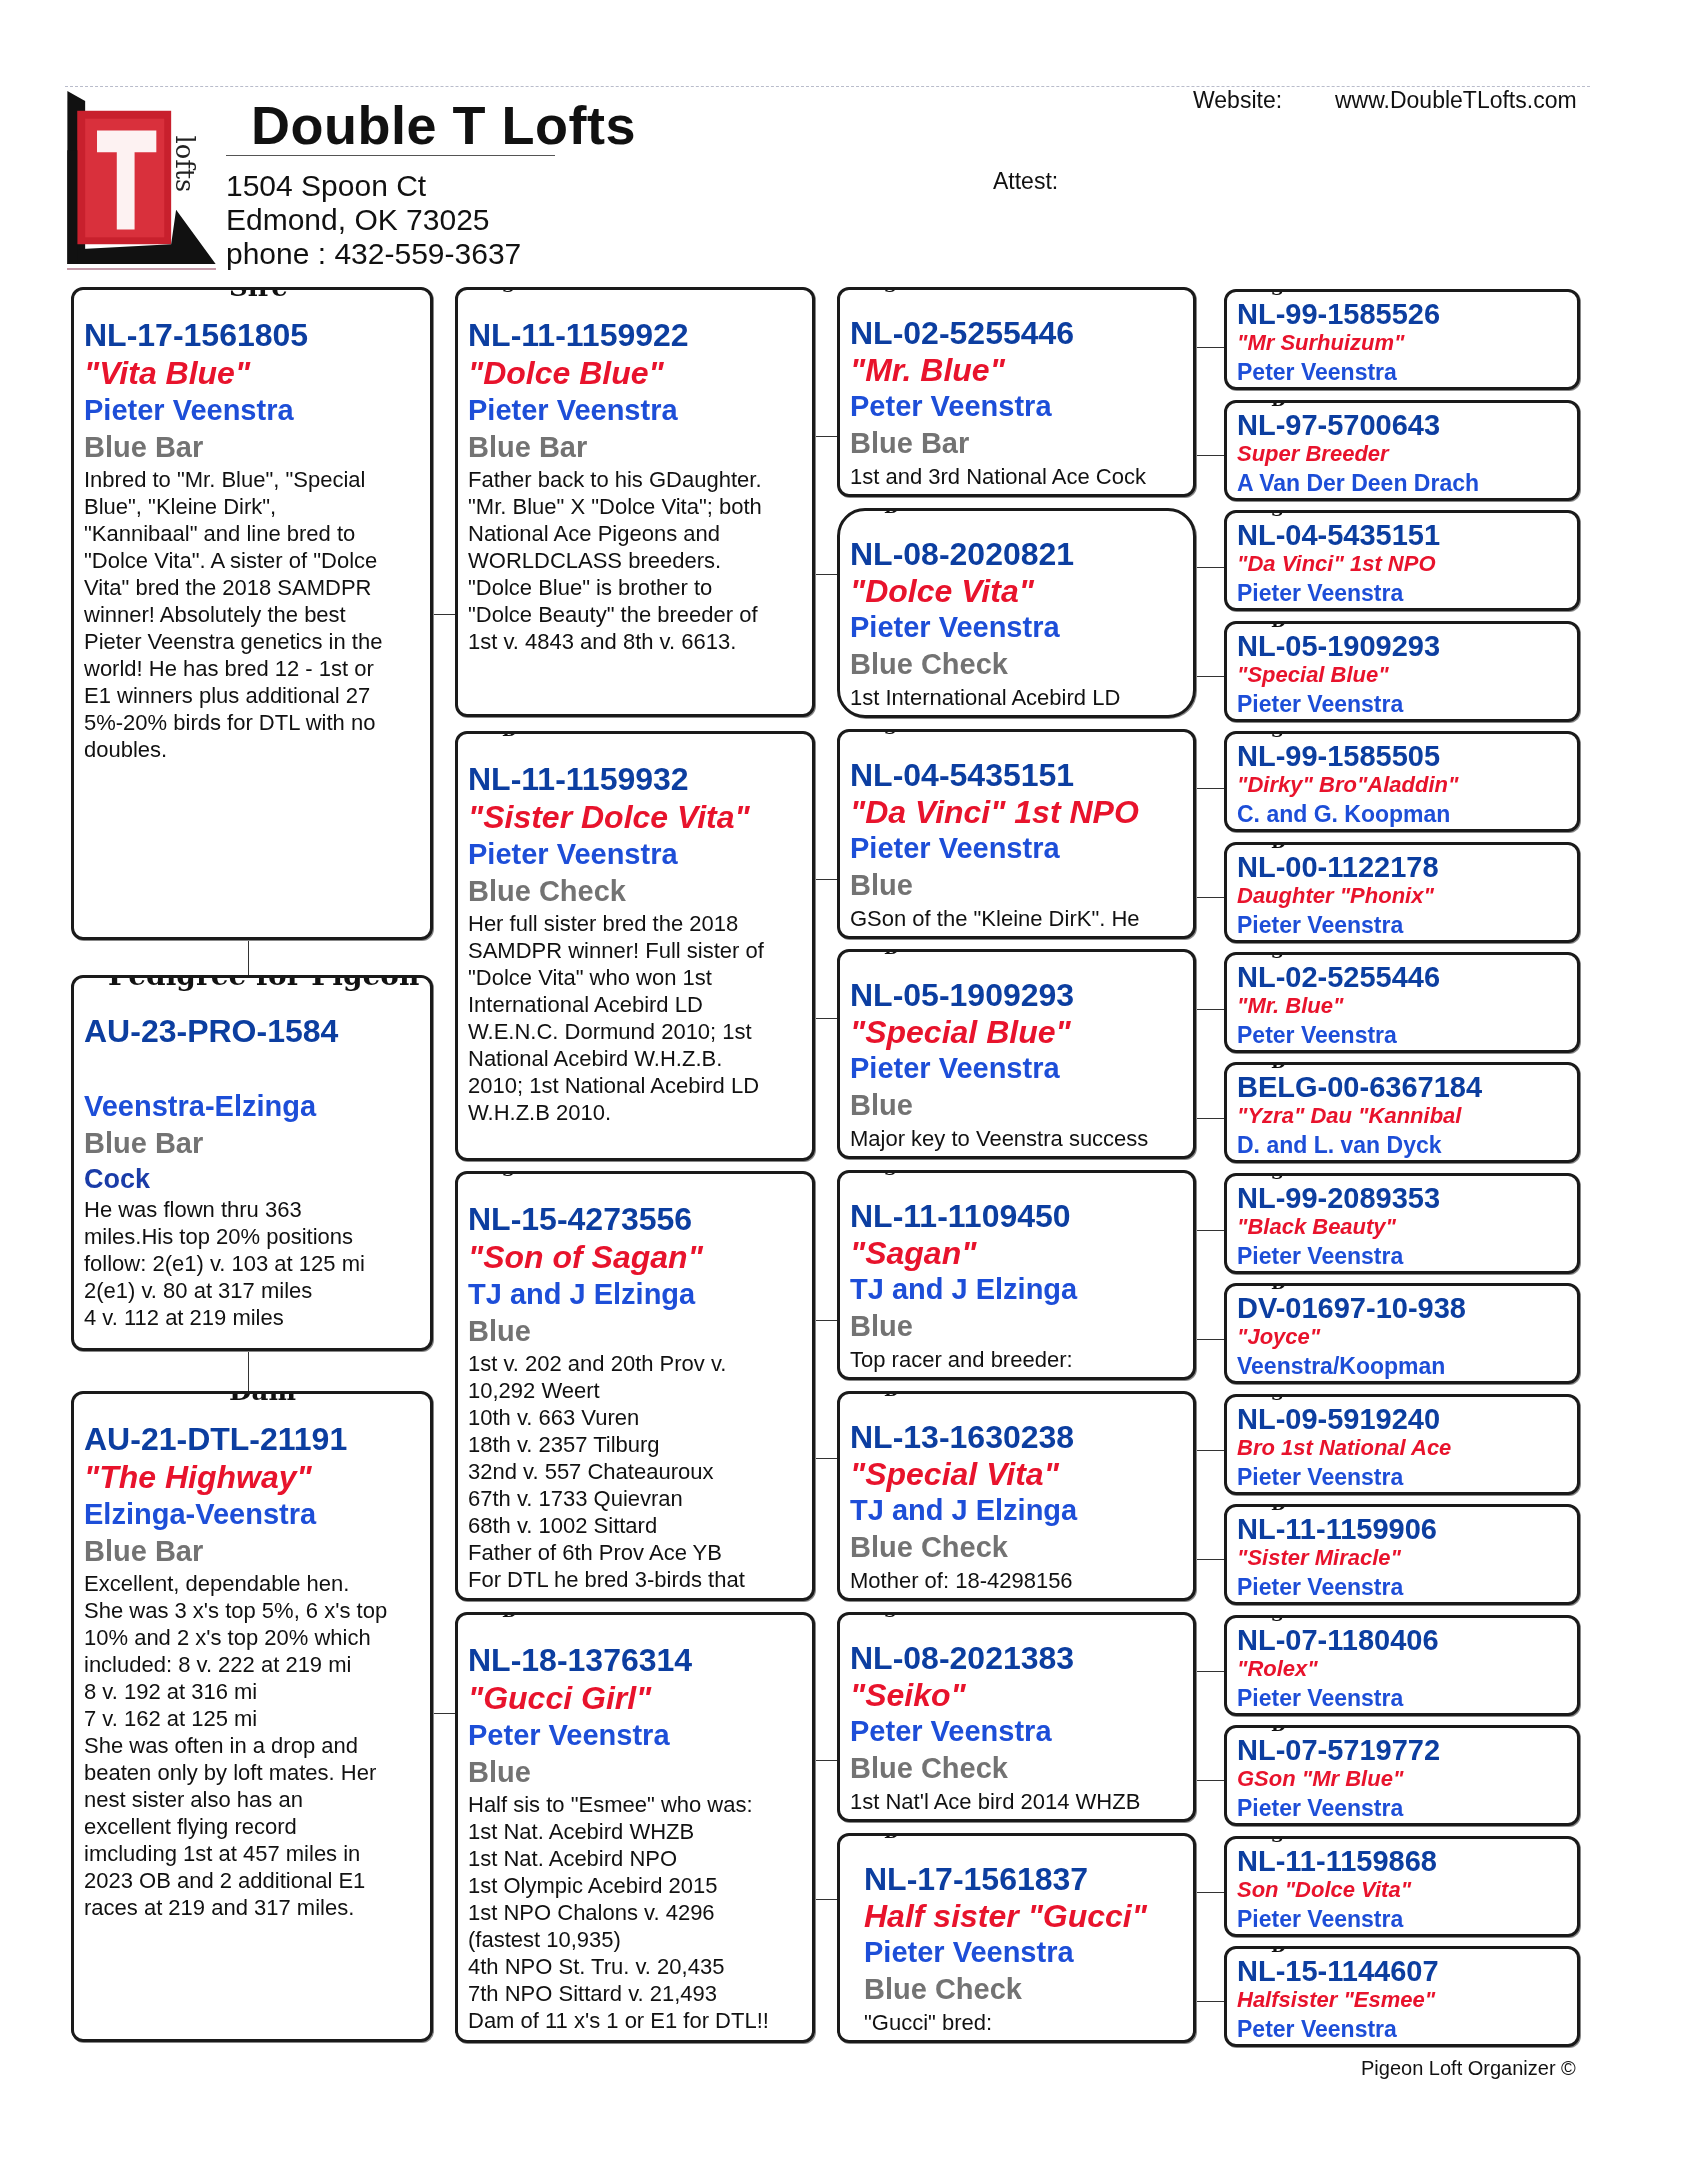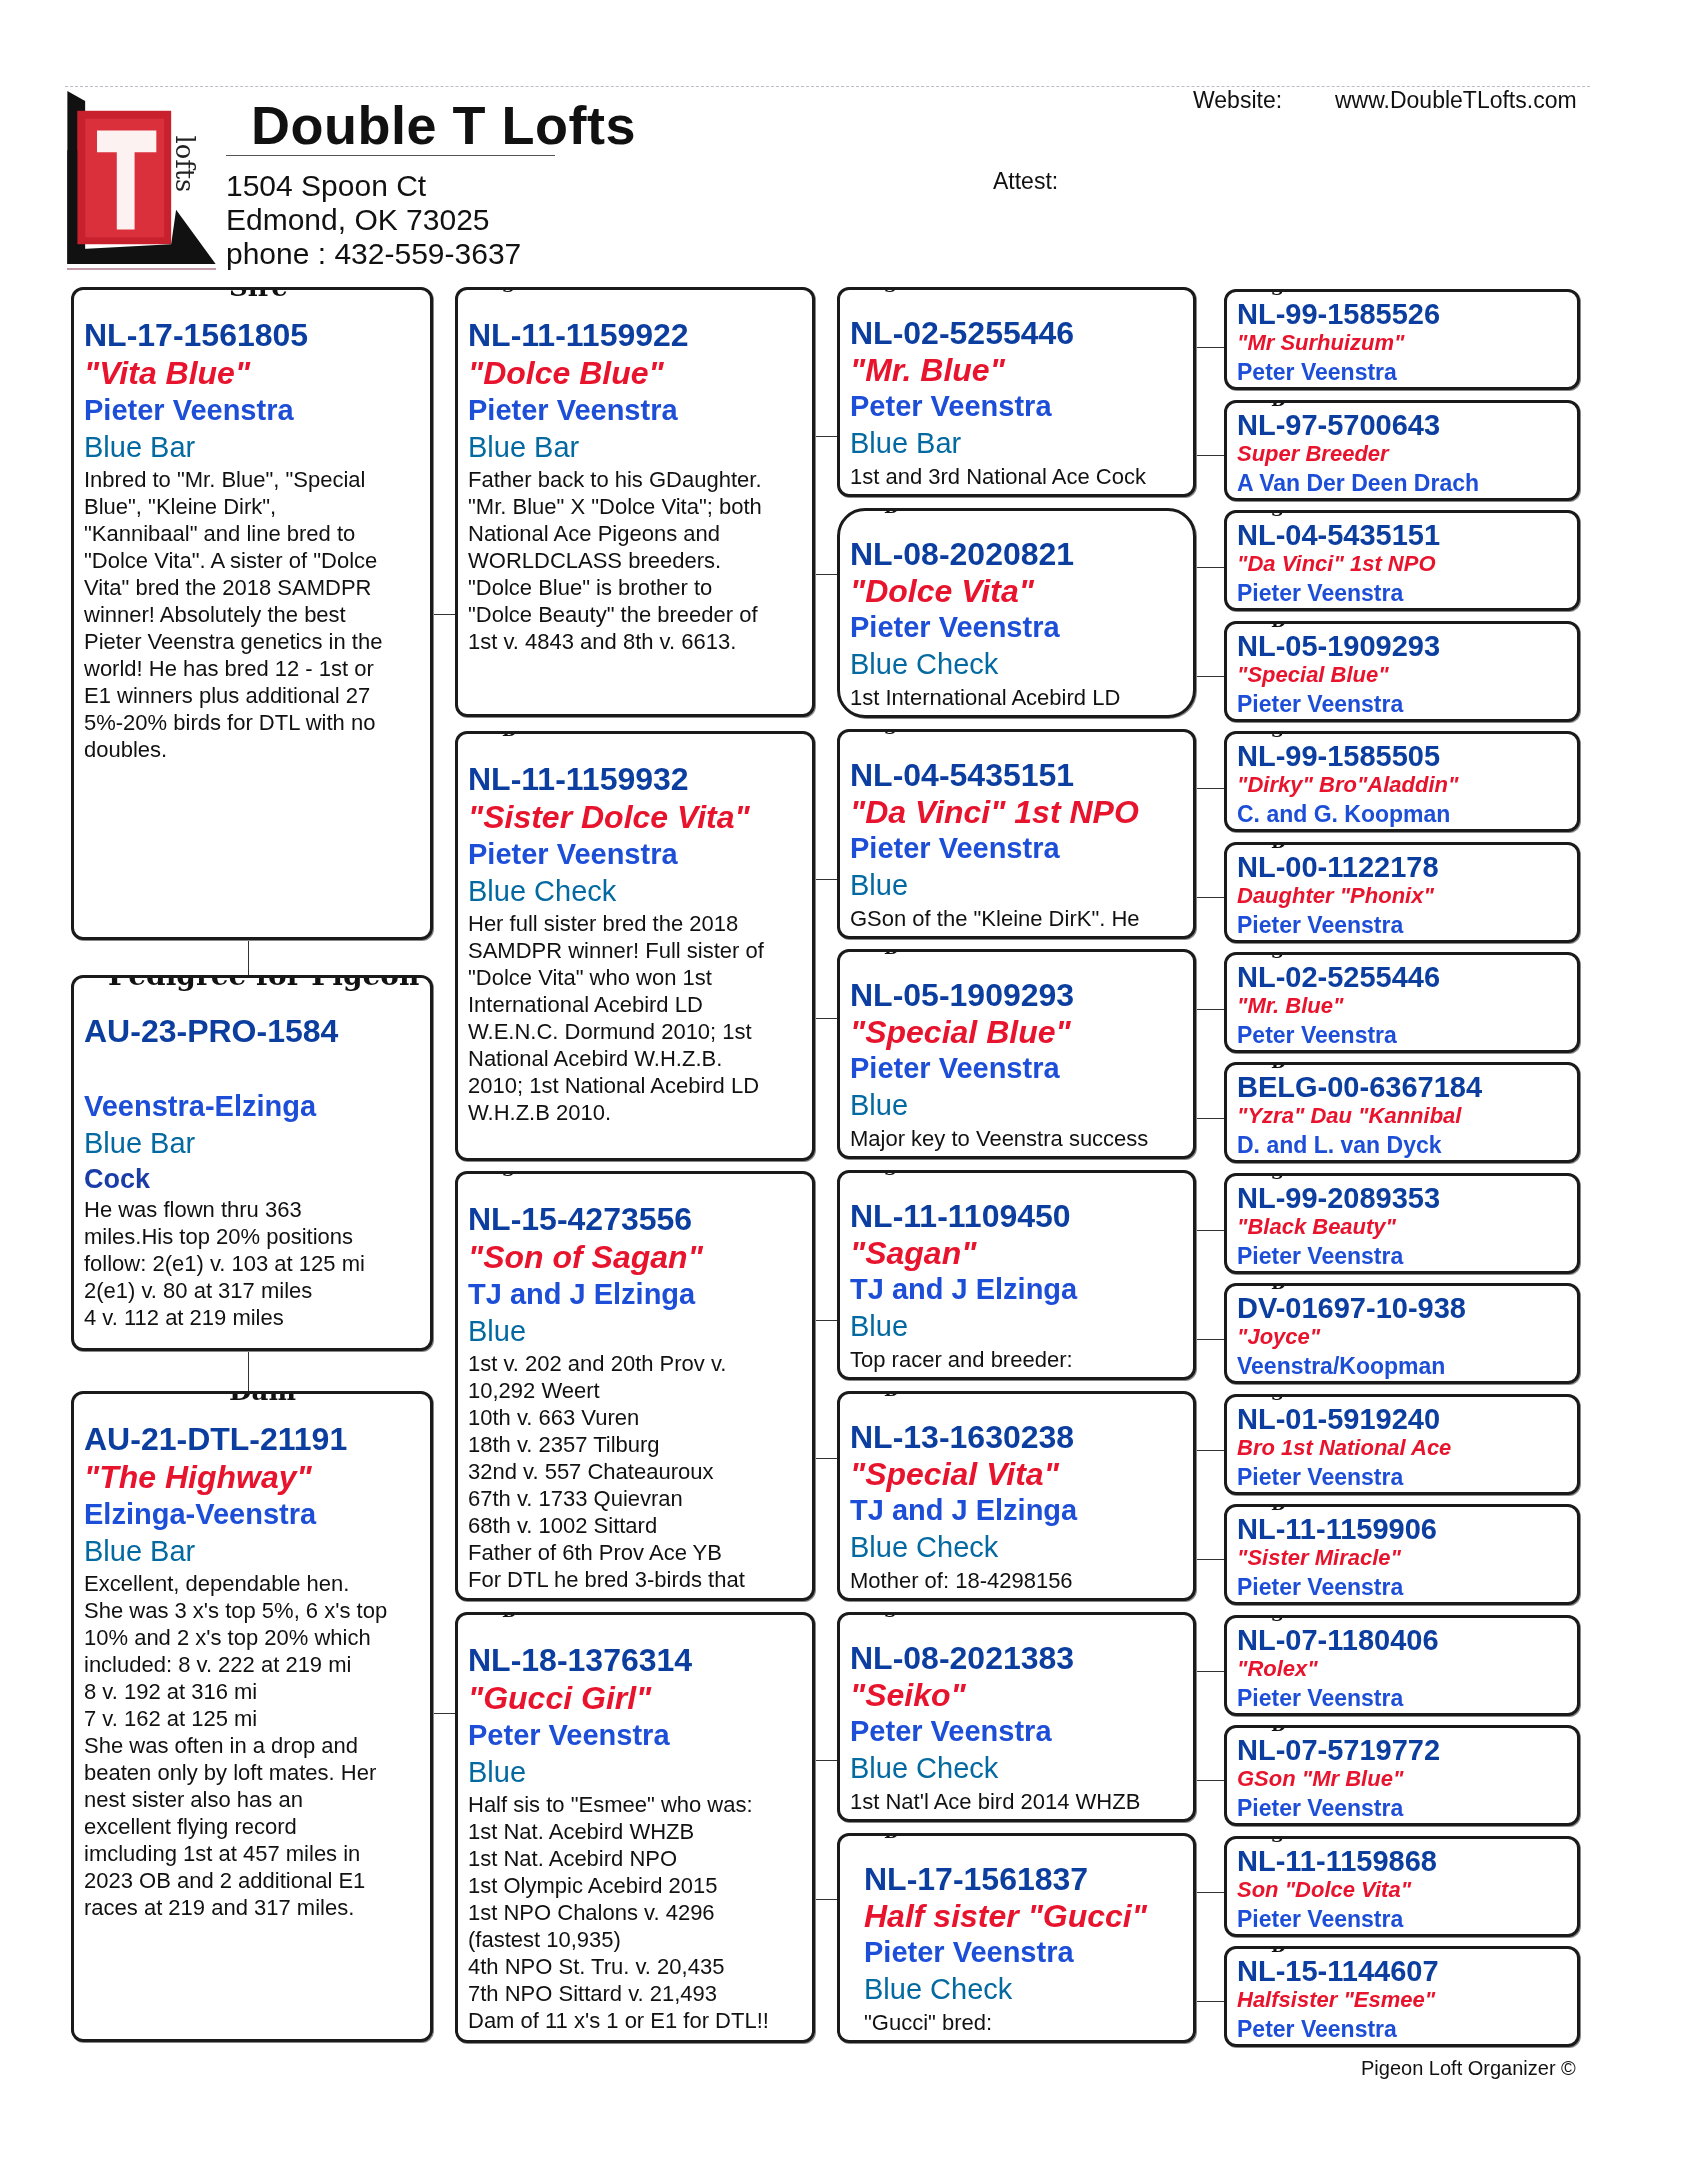--- a/index.html
+++ b/index.html
@@ -19,21 +19,21 @@
   .box { position: absolute; box-sizing: border-box; border: 3px solid #1a1a1a; border-radius: 12px;
          background: #fff; box-shadow: 1px 1px 0 #888; overflow: hidden; }
   .box-label { position: absolute; background: #fff; padding: 0 8px; font-family: "DejaVu Serif", serif;
                font-weight: bold; color: #111; line-height: 1; }
   .lbl-big { font-size: 26px; top: -16px; }
   .lbl-small { font-size: 17px; top: -12px; font-weight: bold; }
 
   .band { font-weight: bold; color: #0c3ea0; }
   .pname { font-weight: bold; font-style: italic; color: #e8132c; }
   .breeder { font-weight: bold; color: #1d4ed8; }
-  .color { font-weight: normal; color: #0369a1; }
+  .color { font-weight: bold; color: #737373; }
   .sex { font-weight: bold; color: #1a3ca8; }
   .notes { color: #111; white-space: pre-line; }
 
   
   .lg { padding: 22px 0 0 10px; }
   .lg .band { font-size: 32px; line-height: 38px; margin-top: 4px; }
   .lg .pname { font-size: 32px; line-height: 38px; }
   .lg .breeder { font-size: 29px; line-height: 36px; }
   .lg .color { font-size: 29px; line-height: 38px; }
   .lg .sex { font-size: 27px; line-height: 34px; }
@@ -356,21 +356,21 @@
       <div class="breeder">Pieter Veenstra</div>
     </div>
     <div class="box sm" style="left:1224px; top:1283px; width:356px; height:101px;">
       <span class="box-label lbl-small" style="left:36px; top:-11px;">D</span>
       <div class="band">DV-01697-10-938</div>
       <div class="pname">"Joyce"</div>
       <div class="breeder">Veenstra/Koopman</div>
     </div>
     <div class="box sm" style="left:1224px; top:1394px; width:356px; height:101px;">
       <span class="box-label lbl-small" style="left:36px; top:-11px;">S</span>
-      <div class="band">NL-01-5919240</div>
+      <div class="band">NL-09-5919240</div>
       <div class="pname">Bro 1st National Ace</div>
       <div class="breeder">Pieter Veenstra</div>
     </div>
     <div class="box sm" style="left:1224px; top:1504px; width:356px; height:101px;">
       <span class="box-label lbl-small" style="left:36px; top:-11px;">D</span>
       <div class="band">NL-11-1159906</div>
       <div class="pname">"Sister Miracle"</div>
       <div class="breeder">Pieter Veenstra</div>
     </div>
     <div class="box sm" style="left:1224px; top:1615px; width:356px; height:101px;">

